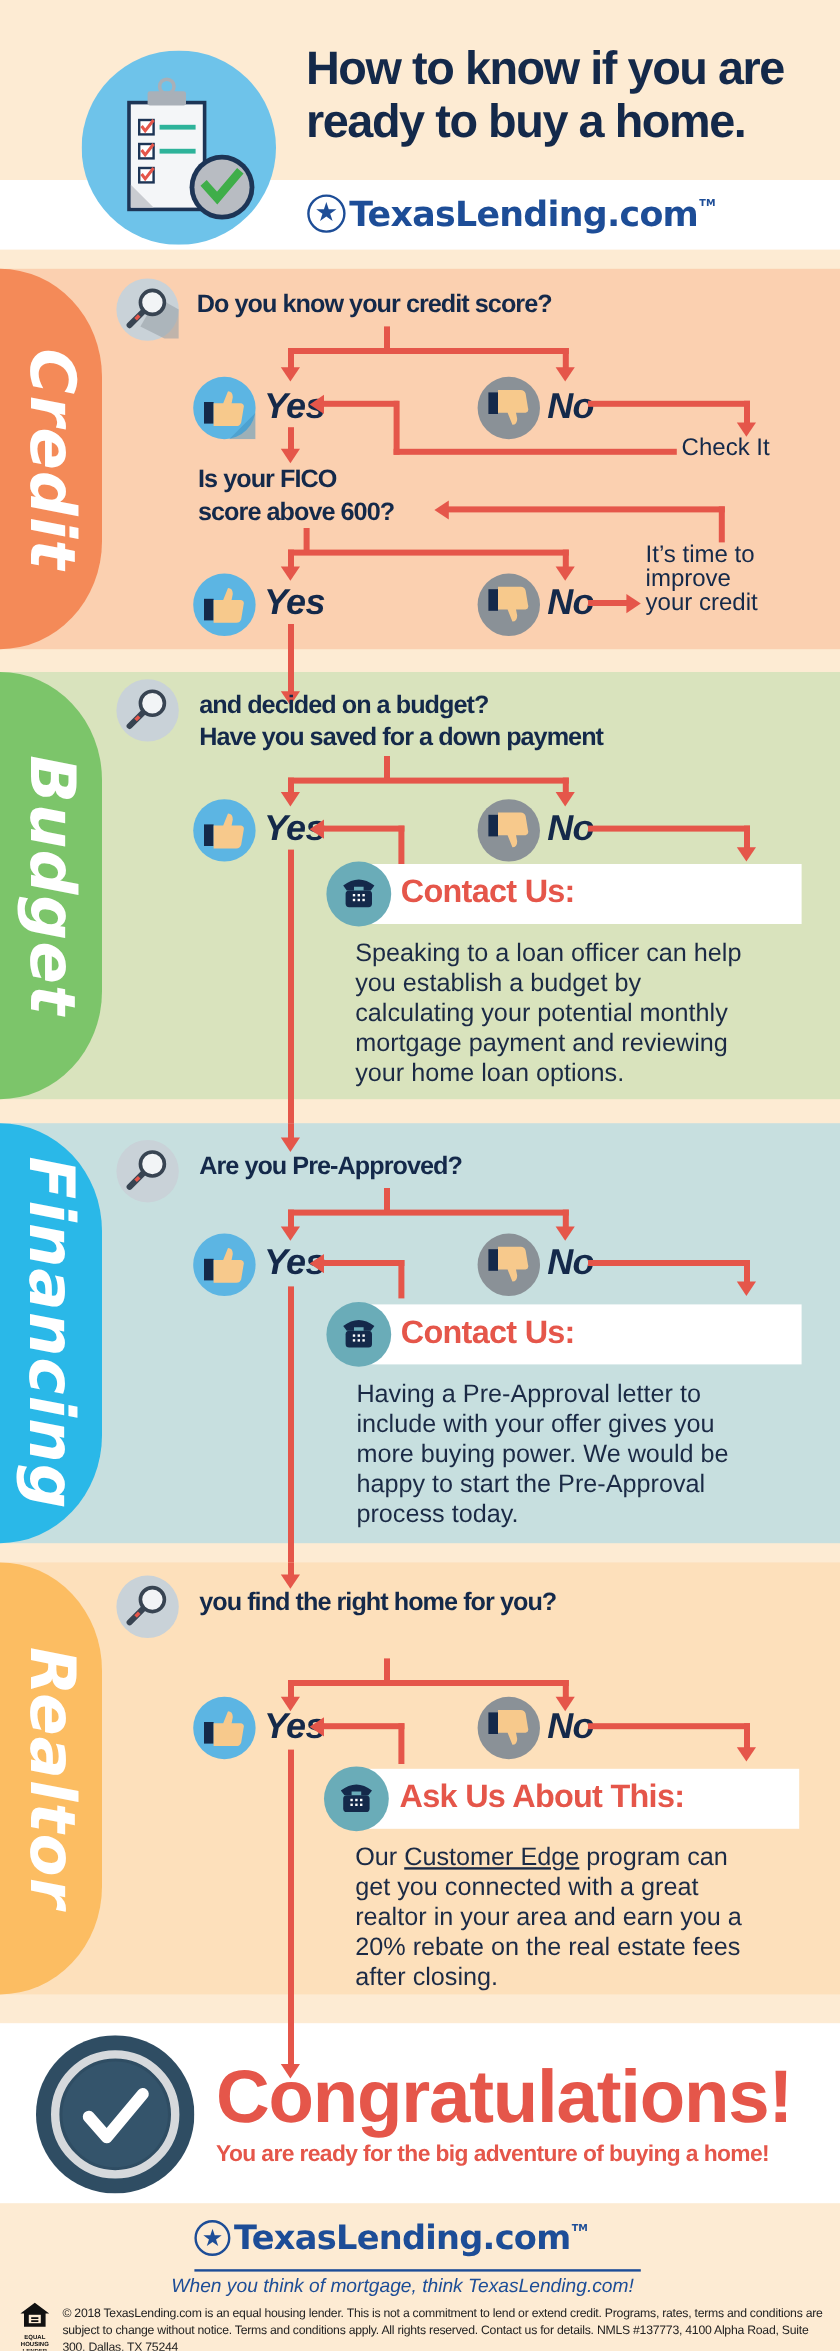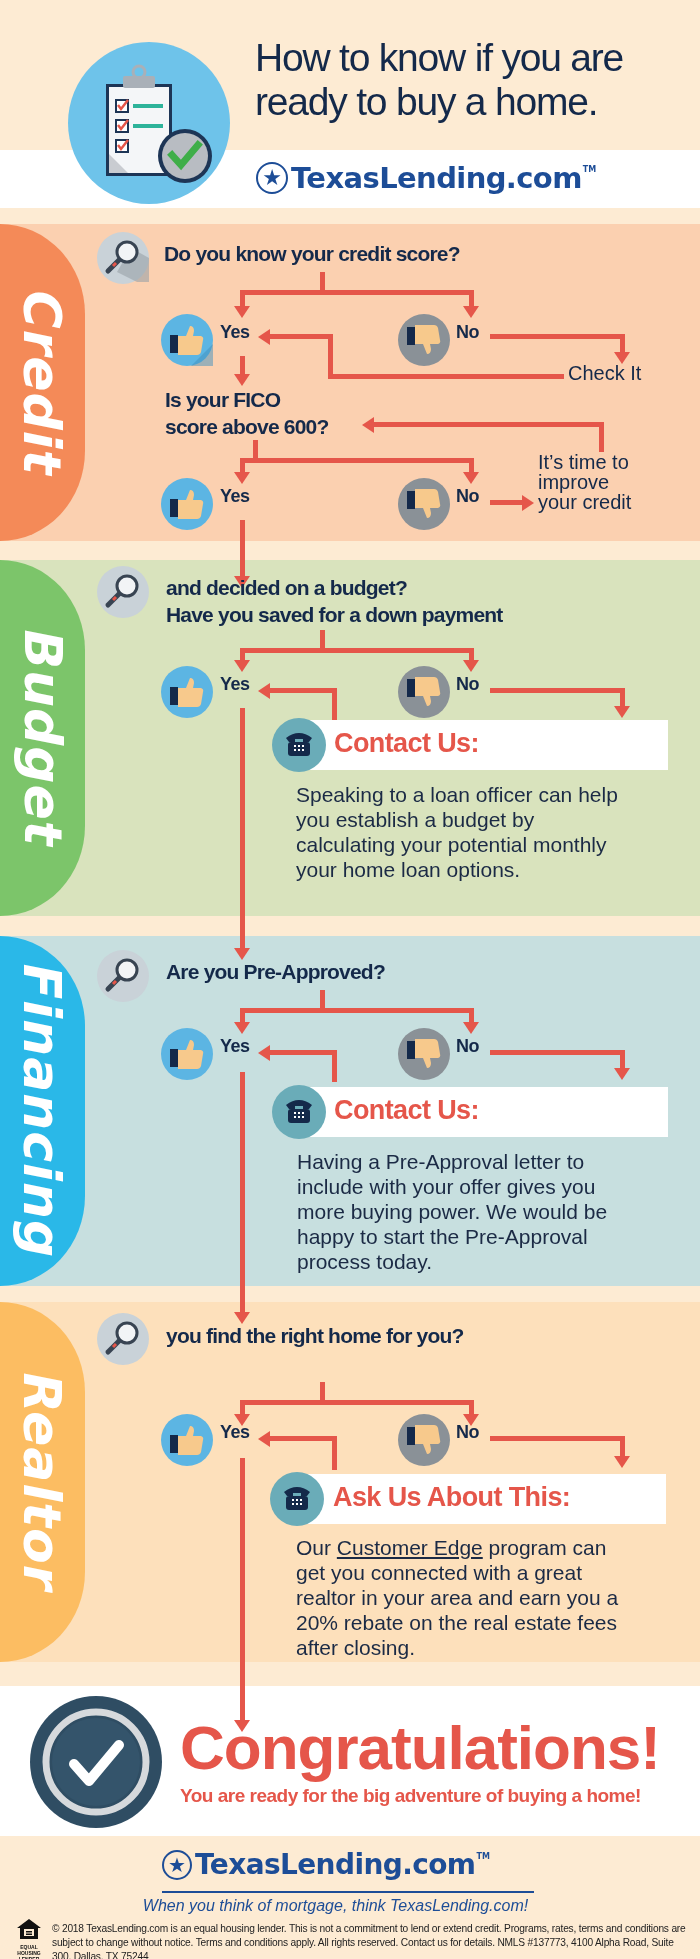--- a/index.html
+++ b/index.html
@@ -1,31 +1,31 @@
 <!DOCTYPE html>
 <html><head>
 <meta charset="utf-8">
 <style>
   * { box-sizing: border-box; margin: 0; padding: 0; }
   body { width: 700px; height: 1959px; background: #fdebd3; font-family: "Liberation Sans", sans-serif; position: relative; overflow: hidden; }
   .abs { position: absolute; }
   .header-bg { left:0; top:0; width:700px; height:150px; background:#fdebd3; }
   .header-white { left:0; top:150px; width:700px; height:58px; background:#ffffff; }
-  .title { left:255px; top:36px; width:430px; font-size:39px; line-height:44px; font-weight:normal; color:#14294a; letter-spacing:-1.2px; font-family:"Liberation Sans Narrow","Liberation Sans",sans-serif; }
+  .title { left:255px; top:36px; width:430px; font-size:39px; line-height:44px; font-weight:bold; color:#14294a; letter-spacing:-1.2px; font-family:"Liberation Sans Narrow","Liberation Sans",sans-serif; }
   .logo { display:flex; align-items:center; font-weight:bold; color:#1d4d97; font-family:"DejaVu Sans", sans-serif; }
   .logo .star { width:32px; height:32px; border-radius:50%; border:2.5px solid #1d4d97; display:flex; align-items:center; justify-content:center; font-size:22px; line-height:1; margin-right:3px; }
   .logo .tm { font-size:8px; align-self:flex-start; margin-top:4px; margin-left:1px; }
 
   .section { left:0; width:700px; }
   .tab { left:0; width:85px; border-top-right-radius:85px 90px; border-bottom-right-radius:85px 90px; }
   .tab-label { position:absolute; left:0; width:85px; display:flex; align-items:center; justify-content:center; }
   .tab-label span { transform: rotate(90deg); white-space:nowrap; font-size:52px; font-weight:bold; font-style:italic; color:#fff; display:inline-block; font-family:"DejaVu Sans", sans-serif; letter-spacing:1px; }
 
   .q { font-size:21px; line-height:27px; font-weight:bold; color:#14294a; letter-spacing:-0.8px; }
-  .yn { font-size:18px; font-weight:bold; color:#14294a; letter-spacing:-0.5px; }
+  .yn { font-size:30px; font-weight:bold; color:#14294a; letter-spacing:-0.5px;font-style:italic; }
   .note { font-size:20px; line-height:22px; color:#14294a; }
   .body { font-size:21px; line-height:25px; color:#1b2a45; }
   .contact-bar { background:#ffffff; height:50px; }
   .contact-title { font-size:27px; font-weight:bold; color:#e5564a; letter-spacing:-0.6px; }
 
   .circle { border-radius:50%; }
   .ln { background:#e5564a; }
   .ah-d { width:0; height:0; border-left:8px solid transparent; border-right:8px solid transparent; border-top:12px solid #e5564a; }
   .ah-l { width:0; height:0; border-top:8px solid transparent; border-bottom:8px solid transparent; border-right:12px solid #e5564a; }
   .ah-r { width:0; height:0; border-top:8px solid transparent; border-bottom:8px solid transparent; border-left:12px solid #e5564a; }
@@ -218,20 +218,21 @@
         <rect x="26" y="31" width="2" height="2"></rect>
         <rect x="30" y="31" width="2" height="2"></rect>
       </g>
     </svg>
 </div>
 <div class="abs contact-title" style="left:334px;top:728px;">Contact Us:</div>
 <div class="abs body" style="left:296px;top:782px;">
   <div>Speaking to a loan officer can help</div>
   <div>you establish a budget by</div>
   <div>calculating your potential monthly</div>
+  <div>mortgage payment and reviewing</div>
   <div>your home loan options.</div>
 </div>
 
 <div class="abs ln" style="left:240px;top:708px;width:5px;height:242px;"></div>
 <div class="abs ah-d" style="left:234px;top:948px;"></div>
 
 <div class="abs section" style="top:936px;height:350px;background:#c7dfdf;"></div>
 <div class="abs tab" style="top:936px;height:350px;background:#2ab8e8;"></div>
 <div class="tab-label" style="top:936px;height:350px;">
     <span>Financing</span>

